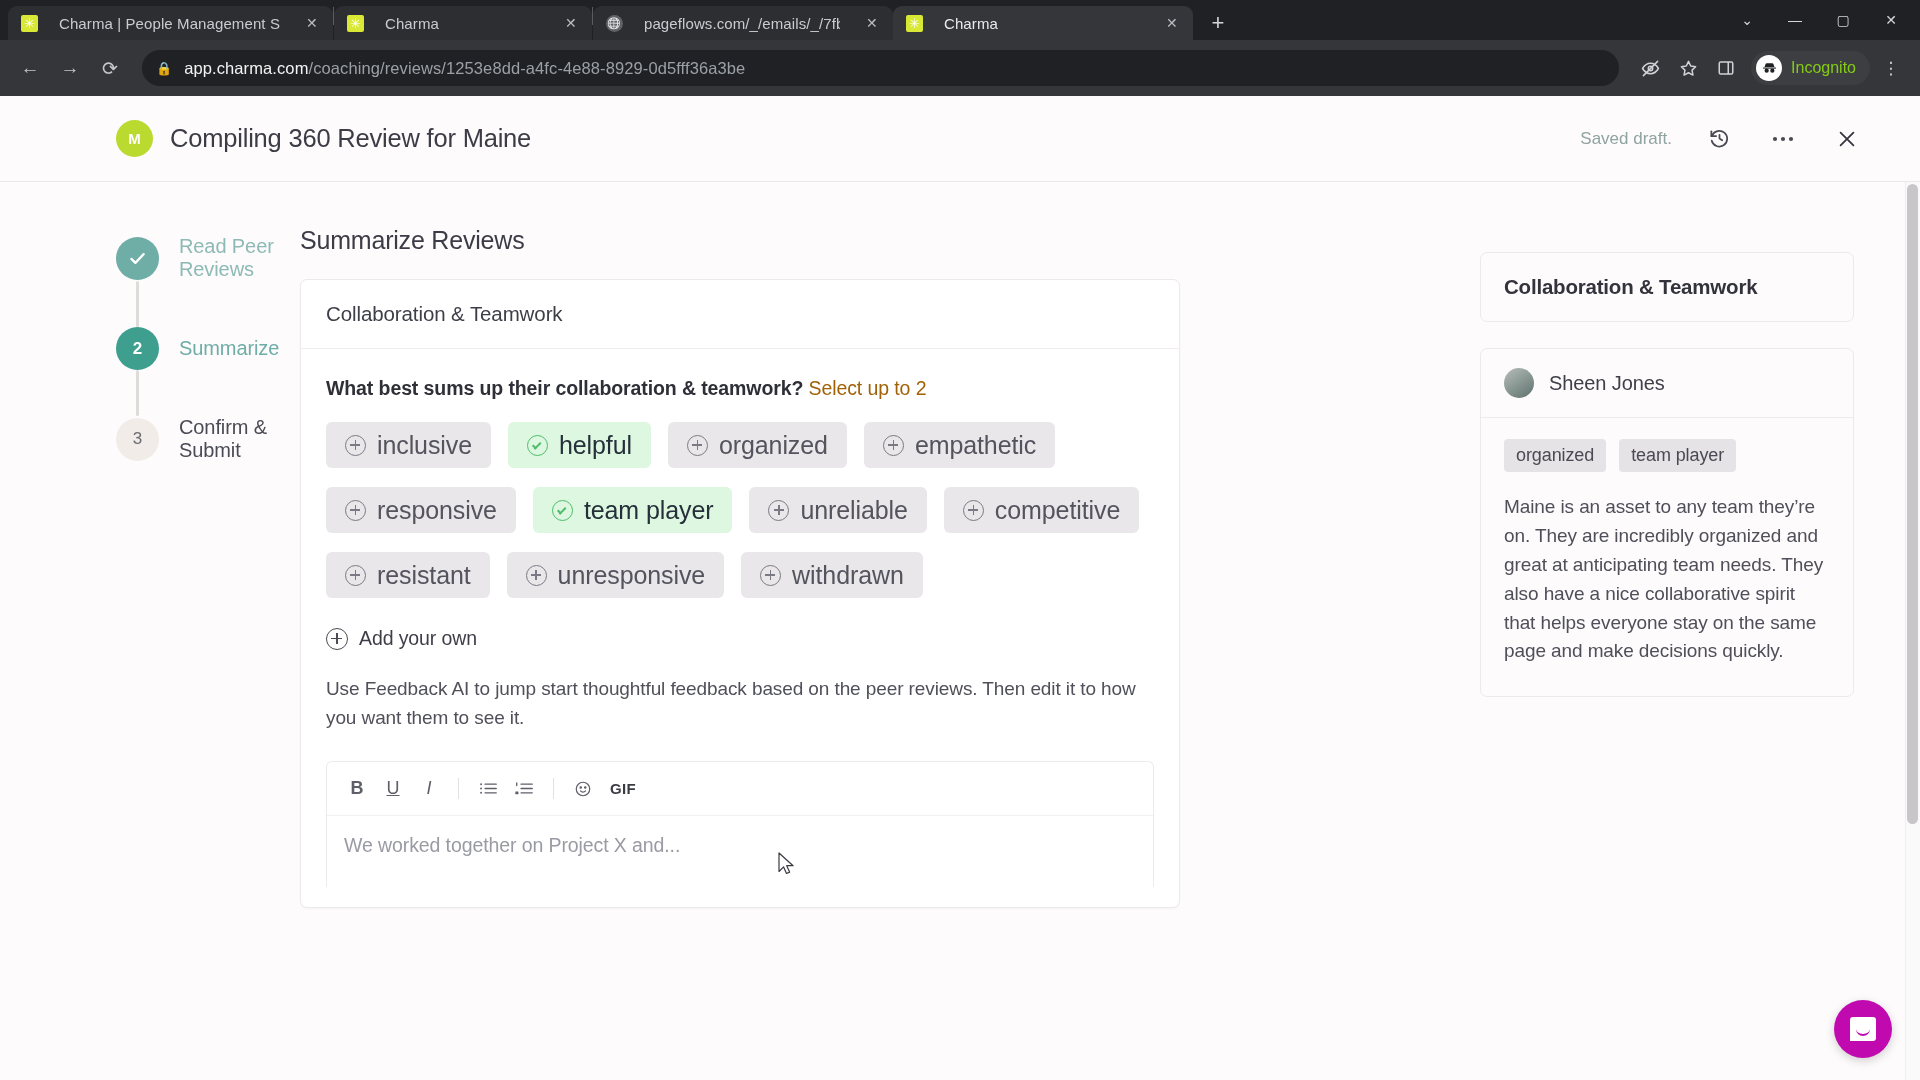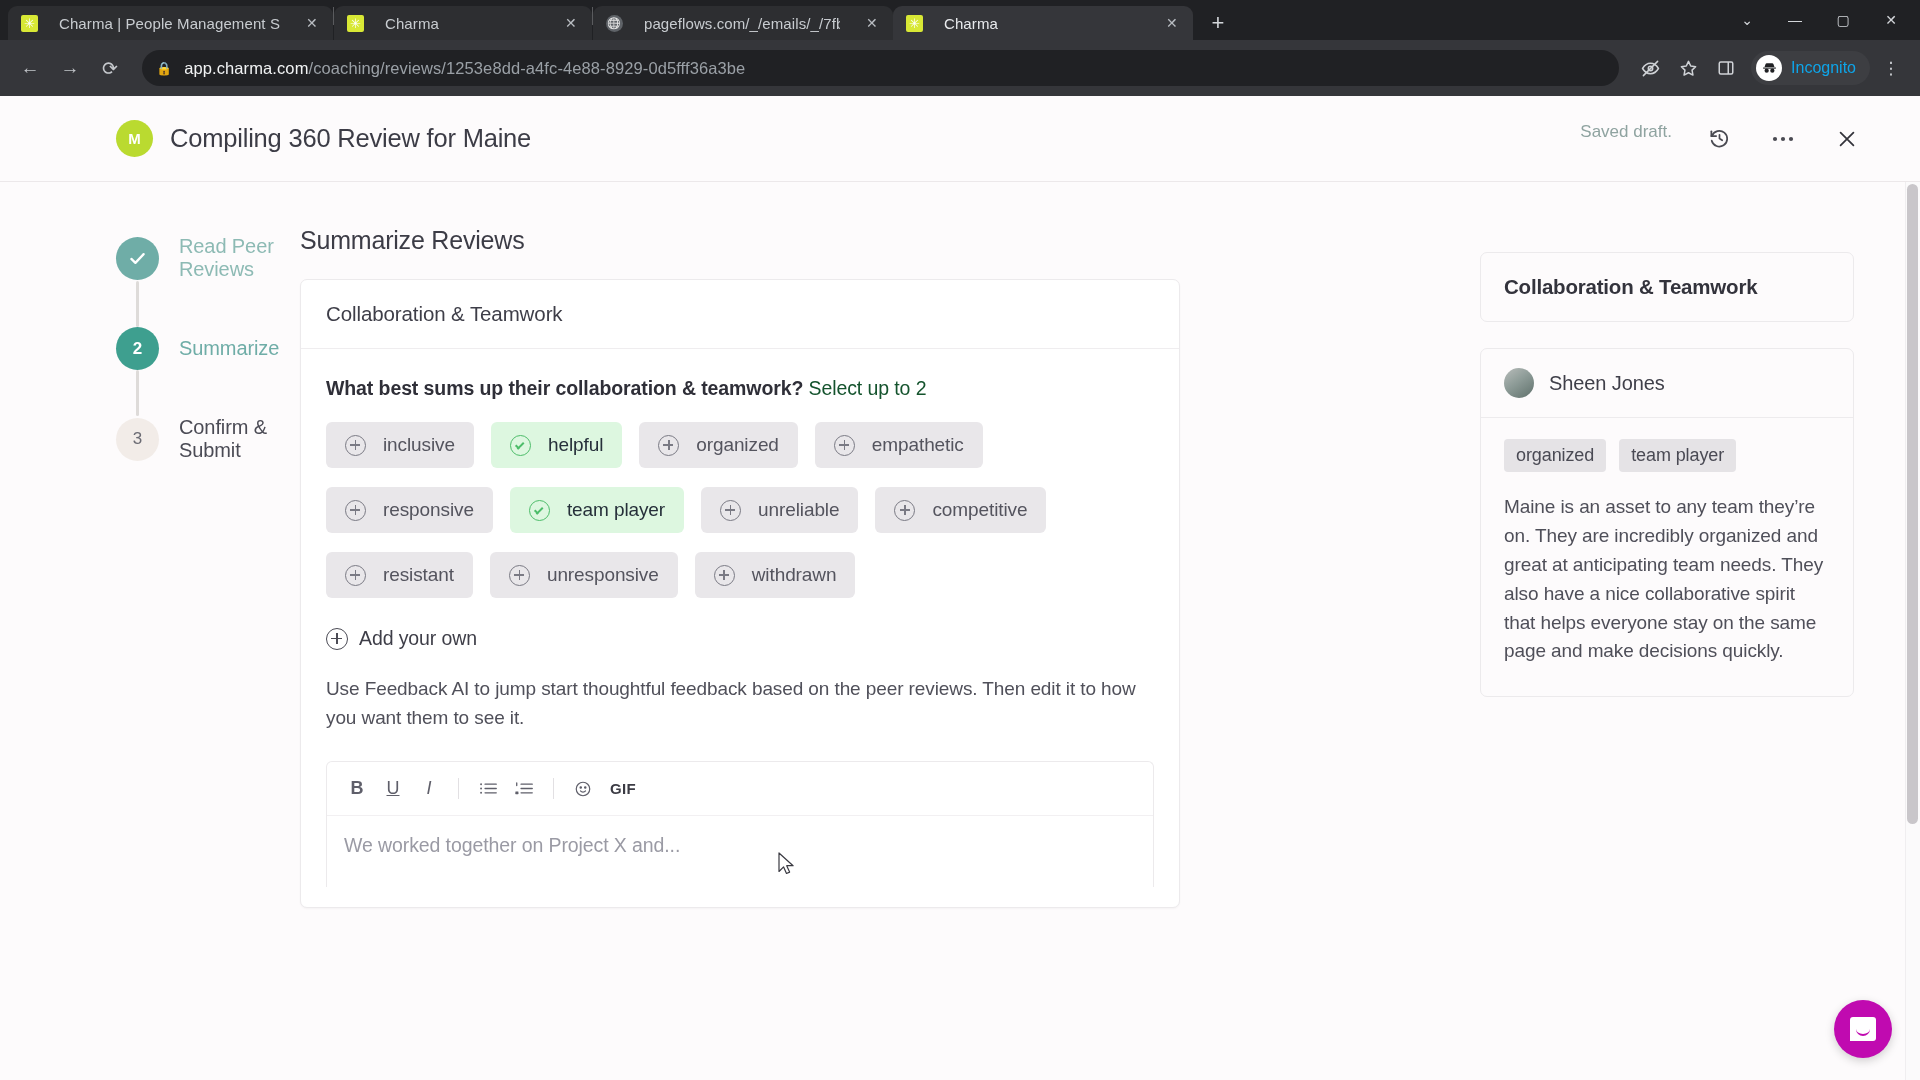--- a/index.html
+++ b/index.html
@@ -76,21 +76,21 @@
   .lock { font-size: 13px; color: #c6c9cd; }
   .url { font-size: 16.5px; white-space: nowrap; overflow: hidden; letter-spacing: .1px; }
   .url .host { color: #f1f3f4; }
   .url .path { color: #9aa0a6; }
   .tb-icon {
     width: 34px; height: 34px; display: flex; align-items: center; justify-content: center;
     color: #cfd2d6; font-size: 17px; flex: 0 0 34px;
   }
   .incognito-pill {
     display: flex; align-items: center; gap: 9px; height: 34px;
-    padding: 0 14px 0 5px; border-radius: 17px; background: #3d3e42; color: #0ea5e9;
+    padding: 0 14px 0 5px; border-radius: 17px; background: #3d3e42; color: #84cc16;
     font-size: 16px; margin-left: 4px;
   }
   .incog-face {
     width: 26px; height: 26px; border-radius: 50%; background: #fff; color: #202124;
     display: flex; align-items: center; justify-content: center; font-size: 15px;
   }
 
   
   .viewport {
     flex: 1; background: #fdfbfc; position: relative; overflow: hidden;
@@ -102,21 +102,21 @@
     padding: 0 56px 0 116px; border-bottom: 1px solid #ece8ea; background: #fdfbfc;
   }
   .avatar-badge {
     width: 37px; height: 37px; border-radius: 50%; background: #bada30;
     color: #fff; display: flex; align-items: center; justify-content: center;
     font-size: 15px; font-weight: 600; flex: 0 0 37px;
   }
   .app-title {
     margin-left: 17px; font-size: 25.5px; color: #3c3c46; letter-spacing: -.2px;
   }
-  .header-right { margin-left: auto; display: flex; align-items: flex-start; gap: 30px; }
+  .header-right { margin-left: auto; display: flex; align-items: center; gap: 30px; }
   .saved-draft { font-size: 17px; color: #8fa3a0; }
   .hdr-icon {
     width: 34px; height: 34px; display: flex; align-items: center; justify-content: center;
     color: #4a4a52; font-size: 21px;
   }
 
   .page-body {
     flex: 1; display: flex; padding: 44px 0 0 0; overflow: hidden;
     position: relative;
   }
@@ -150,27 +150,27 @@
     max-width: 880px;
   }
   .card-head {
     padding: 22px 25px; border-bottom: 1px solid #efedef;
     font-size: 20.5px; color: #3e3e48; letter-spacing: -.1px;
   }
   .card-body { padding: 28px 25px 20px 25px; }
 
   .question { font-size: 19.5px; color: #2f2f38; margin-bottom: 22px; letter-spacing: -.1px; }
   .question b { font-weight: 700; }
-  .question .hint { color: #14532d; font-weight: 400; }
+  .question .hint { color: #a16207; font-weight: 400; }
 
   .chips-row { display: flex; gap: 17px; margin-bottom: 19px; flex-wrap: wrap; }
   .chip {
-    display: inline-flex; align-items: center; gap: 17px;
+    display: inline-flex; align-items: center; gap: 11px;
     height: 46px; padding: 0 19px; border-radius: 6px;
-    background: #e9e7ea; font-size: 19px; color: #54545e; letter-spacing: -.1px;
+    background: #e9e7ea; font-size: 25px; color: #54545e; letter-spacing: -.1px;
   }
   .chip.selected { background: #ddf7e0; color: #26303a; }
   .chip-ico {
     width: 21px; height: 21px; flex: 0 0 21px; border-radius: 50%;
     border: 1.6px solid #7a7a84; position: relative;
   }
   .chip-ico::before, .chip-ico::after {
     content: ""; position: absolute; background: #7a7a84;
   }
   .chip-ico::before { width: 10px; height: 1.6px; left: 4.2px; top: 8.7px; }

